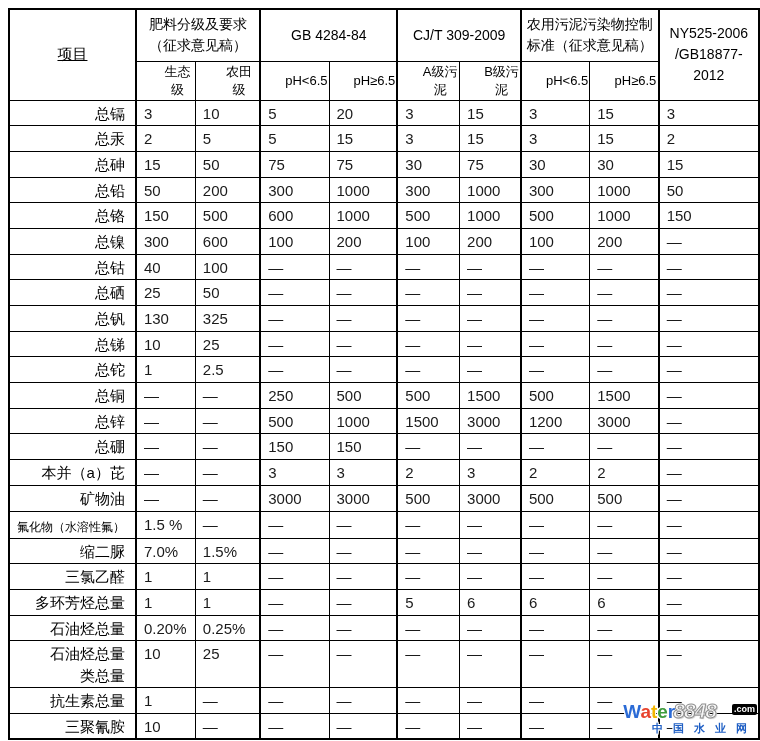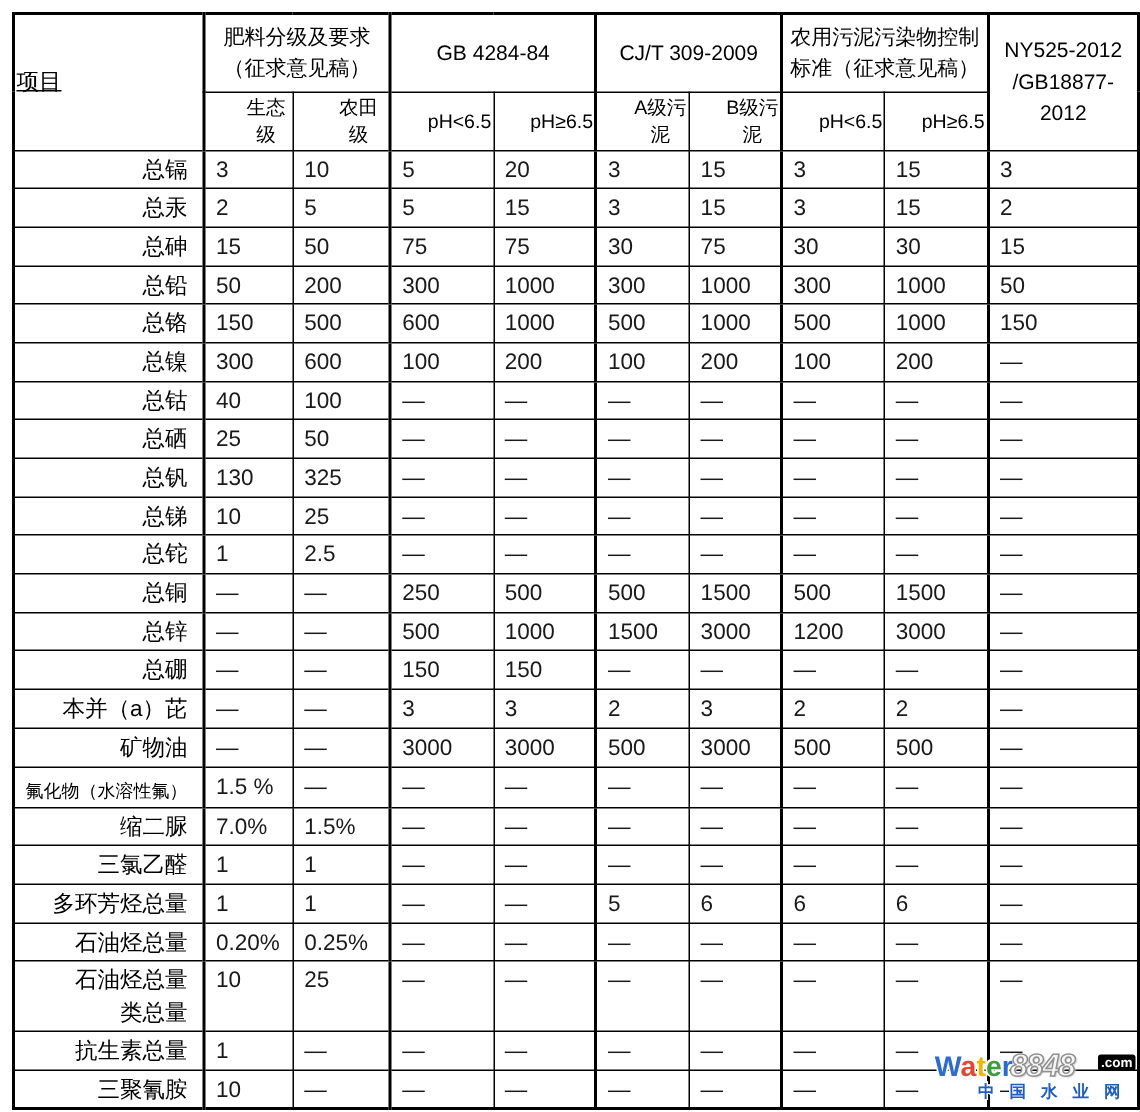--- a/index.html
+++ b/index.html
@@ -14,21 +14,21 @@
     border:2px solid #000;
   }
   table.std th, table.std td { border:1px solid #000; overflow:hidden; }
   table.std .gr { border-right:2px solid #000; }
 
   thead tr.grow  { height:52px; }
   thead tr.srow  { height:25px; }
   tbody tr       { height:25.7px; }
 
   th { font-weight:normal; background:#fff; }
-  th.item-head { font-size:15px; text-align:left; vertical-align:middle;text-decoration:underline; }
+  th.item-head { font-size:15px; text-align:center; vertical-align:middle;text-decoration:underline; }
   th.ghead { font-size:14px; text-align:center; vertical-align:middle;
              white-space:pre-line; line-height:21px; }
   th.sub   { font-size:13px; text-align:center; vertical-align:middle;padding-left:24px; }
 
   td.label {
     font-size:15px; text-align:right; vertical-align:top;
     padding:2px 10px 0 2px; line-height:22px; white-space:pre-line;margin-top:43px;
   }
   td.label.small { font-size:12px; padding-top:4px; }
   td.val {
@@ -80,21 +80,21 @@
     </colgroup>
     <thead>
       <tr class="grow">
         <th class="item-head gr" rowspan="2">项目</th>
         <th class="ghead gr" colspan="2">肥料分级及要求
 （征求意见稿）</th>
         <th class="ghead gr" colspan="2">GB 4284-84</th>
         <th class="ghead gr" colspan="2">CJ/T 309-2009</th>
         <th class="ghead gr" colspan="2">农用污泥污染物控制
 标准（征求意见稿）</th>
-        <th class="ghead" rowspan="2">NY525-2012
+        <th class="ghead" rowspan="2">NY525-2006
 /GB18877-2012</th>
       </tr>
       <tr class="srow">
         <th class="sub">生态级</th>
         <th class="sub gr">农田级</th>
         <th class="sub">pH&lt;6.5</th>
         <th class="sub gr">pH≥6.5</th>
         <th class="sub">A级污泥</th>
         <th class="sub gr">B级污泥</th>
         <th class="sub">pH&lt;6.5</th>

